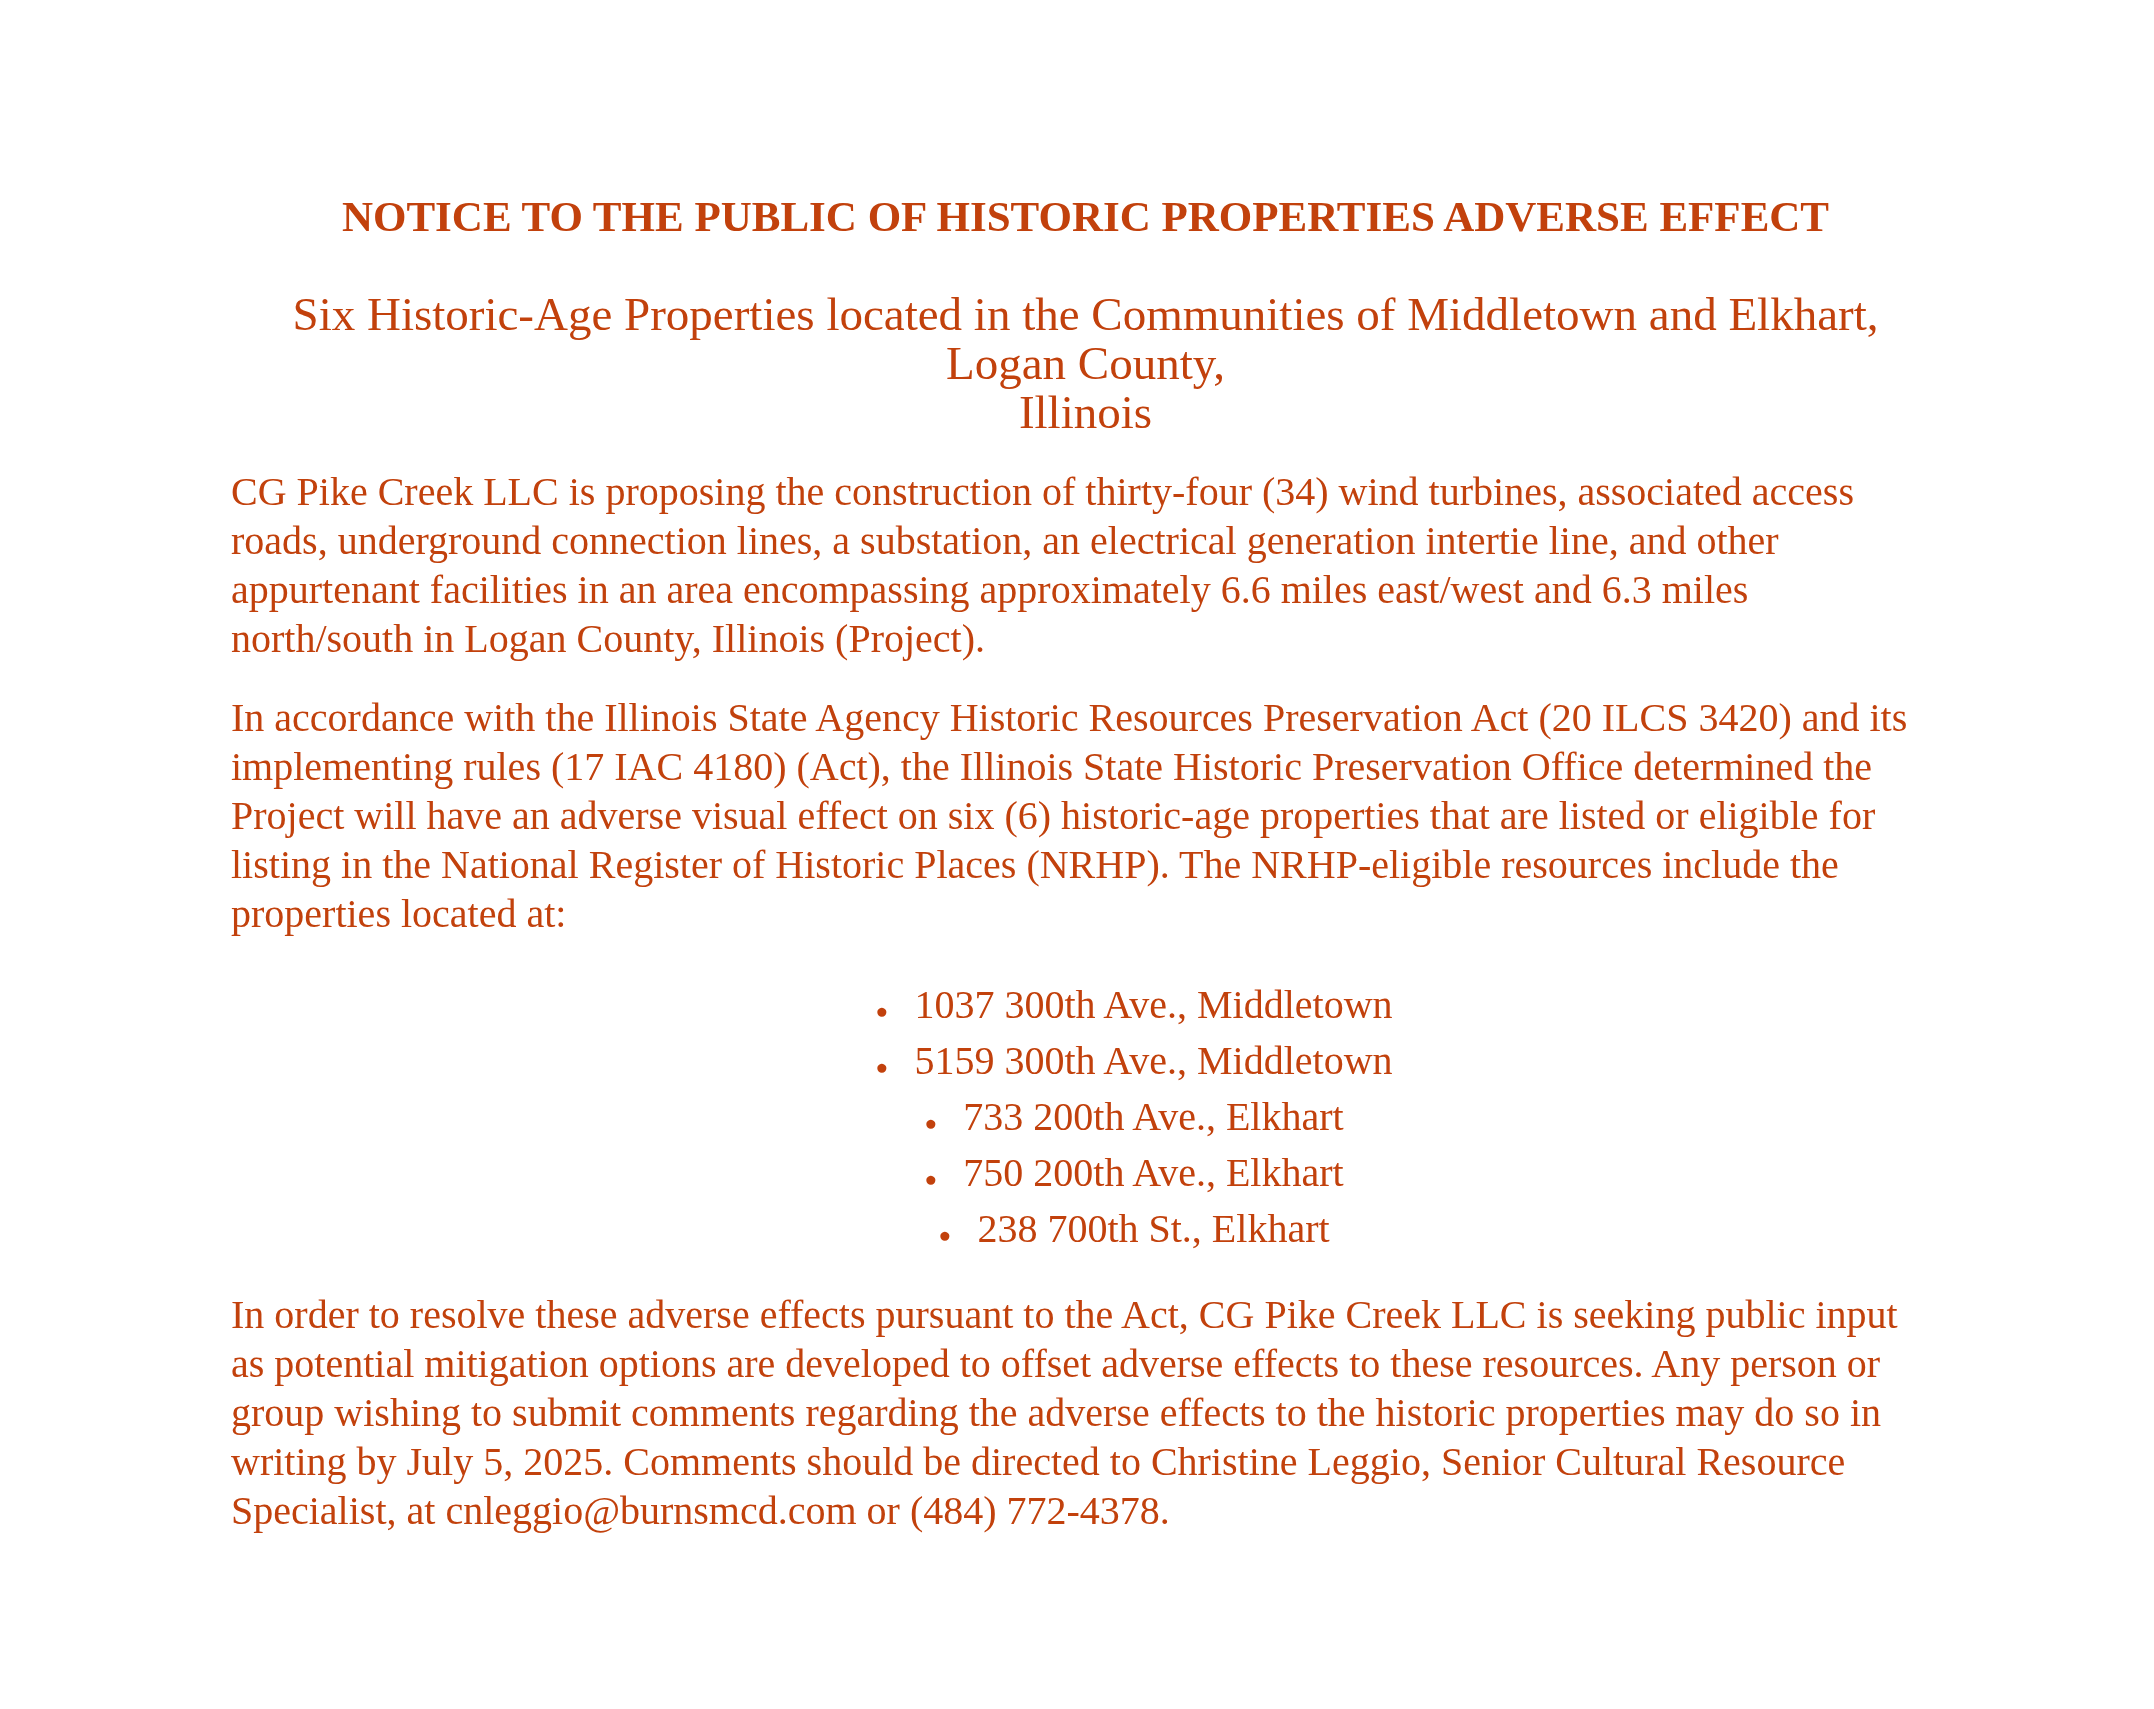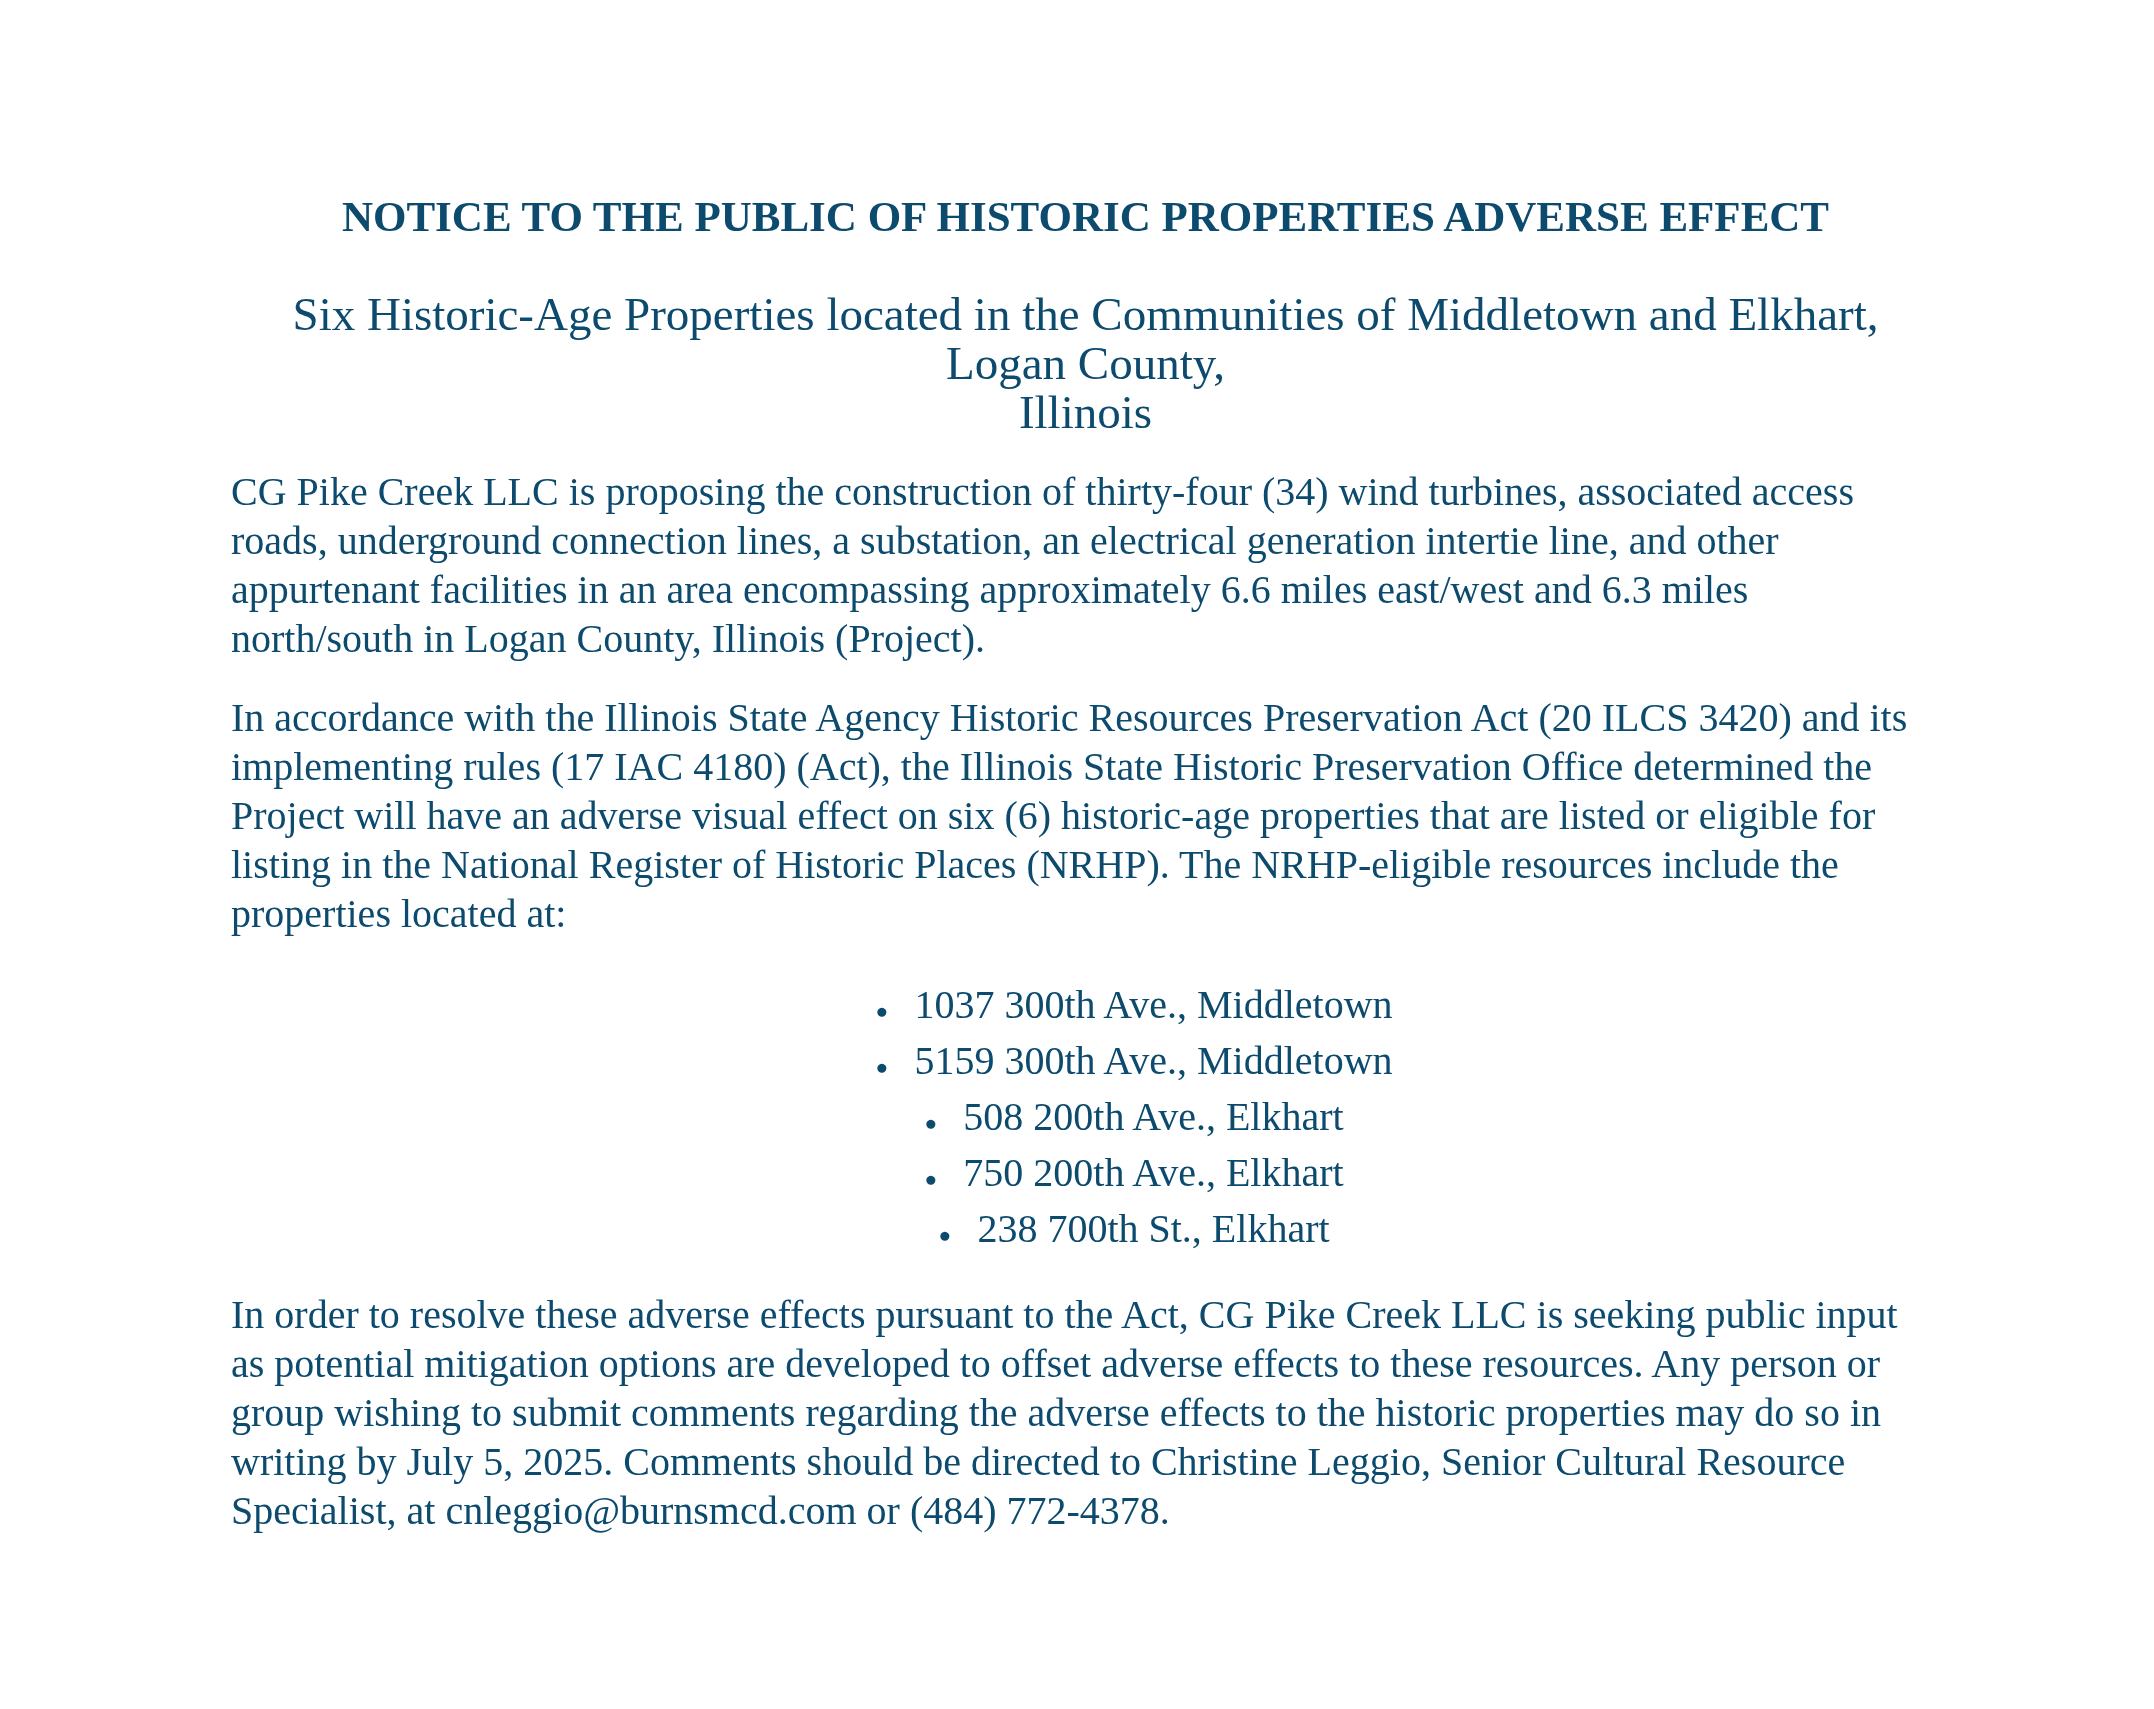--- a/index.html
+++ b/index.html
@@ -8,21 +8,21 @@
     background: #ffffff;
     width: 2155px;
     height: 1709px;
     overflow: hidden;
   }
   .page {
     box-sizing: border-box;
     width: 2044px;
     height: 1709px;
     background: #ffffff;
-    color: #0c4a6e;
+    color: #c2410c;
     font-family: "Liberation Serif", "DejaVu Serif", serif;
     padding: 192px 104px 0 231px;
   }
   .doc-title {
     font-size: 43px;
     line-height: 49px;
     font-weight: bold;
     text-align: center;
     white-space: pre-line;
   }
@@ -74,21 +74,21 @@
 
   <div class="para">In accordance with the Illinois State Agency Historic Resources Preservation Act (20 ILCS 3420) and its
 implementing rules (17 IAC 4180) (Act), the Illinois State Historic Preservation Office determined the
 Project will have an adverse visual effect on six (6) historic-age properties that are listed or eligible for
 listing in the National Register of Historic Places (NRHP). The NRHP-eligible resources include the
 properties located at:</div>
 
   <div class="bullet-list">
     <div class="bullet-item"><span class="bullet-glyph">●</span><span>1037 300th Ave., Middletown</span></div>
     <div class="bullet-item"><span class="bullet-glyph">●</span><span>5159 300th Ave., Middletown</span></div>
-    <div class="bullet-item"><span class="bullet-glyph">●</span><span>508 200th Ave., Elkhart</span></div>
+    <div class="bullet-item"><span class="bullet-glyph">●</span><span>733 200th Ave., Elkhart</span></div>
     <div class="bullet-item"><span class="bullet-glyph">●</span><span>750 200th Ave., Elkhart</span></div>
     <div class="bullet-item"><span class="bullet-glyph">●</span><span>238 700th St., Elkhart</span></div>
   </div>
 
   <div class="para">In order to resolve these adverse effects pursuant to the Act, CG Pike Creek LLC is seeking public input
 as potential mitigation options are developed to offset adverse effects to these resources. Any person or
 group wishing to submit comments regarding the adverse effects to the historic properties may do so in
 writing by July 5, 2025. Comments should be directed to Christine Leggio, Senior Cultural Resource
 Specialist, at cnleggio@burnsmcd.com or (484) 772-4378.</div>
 

